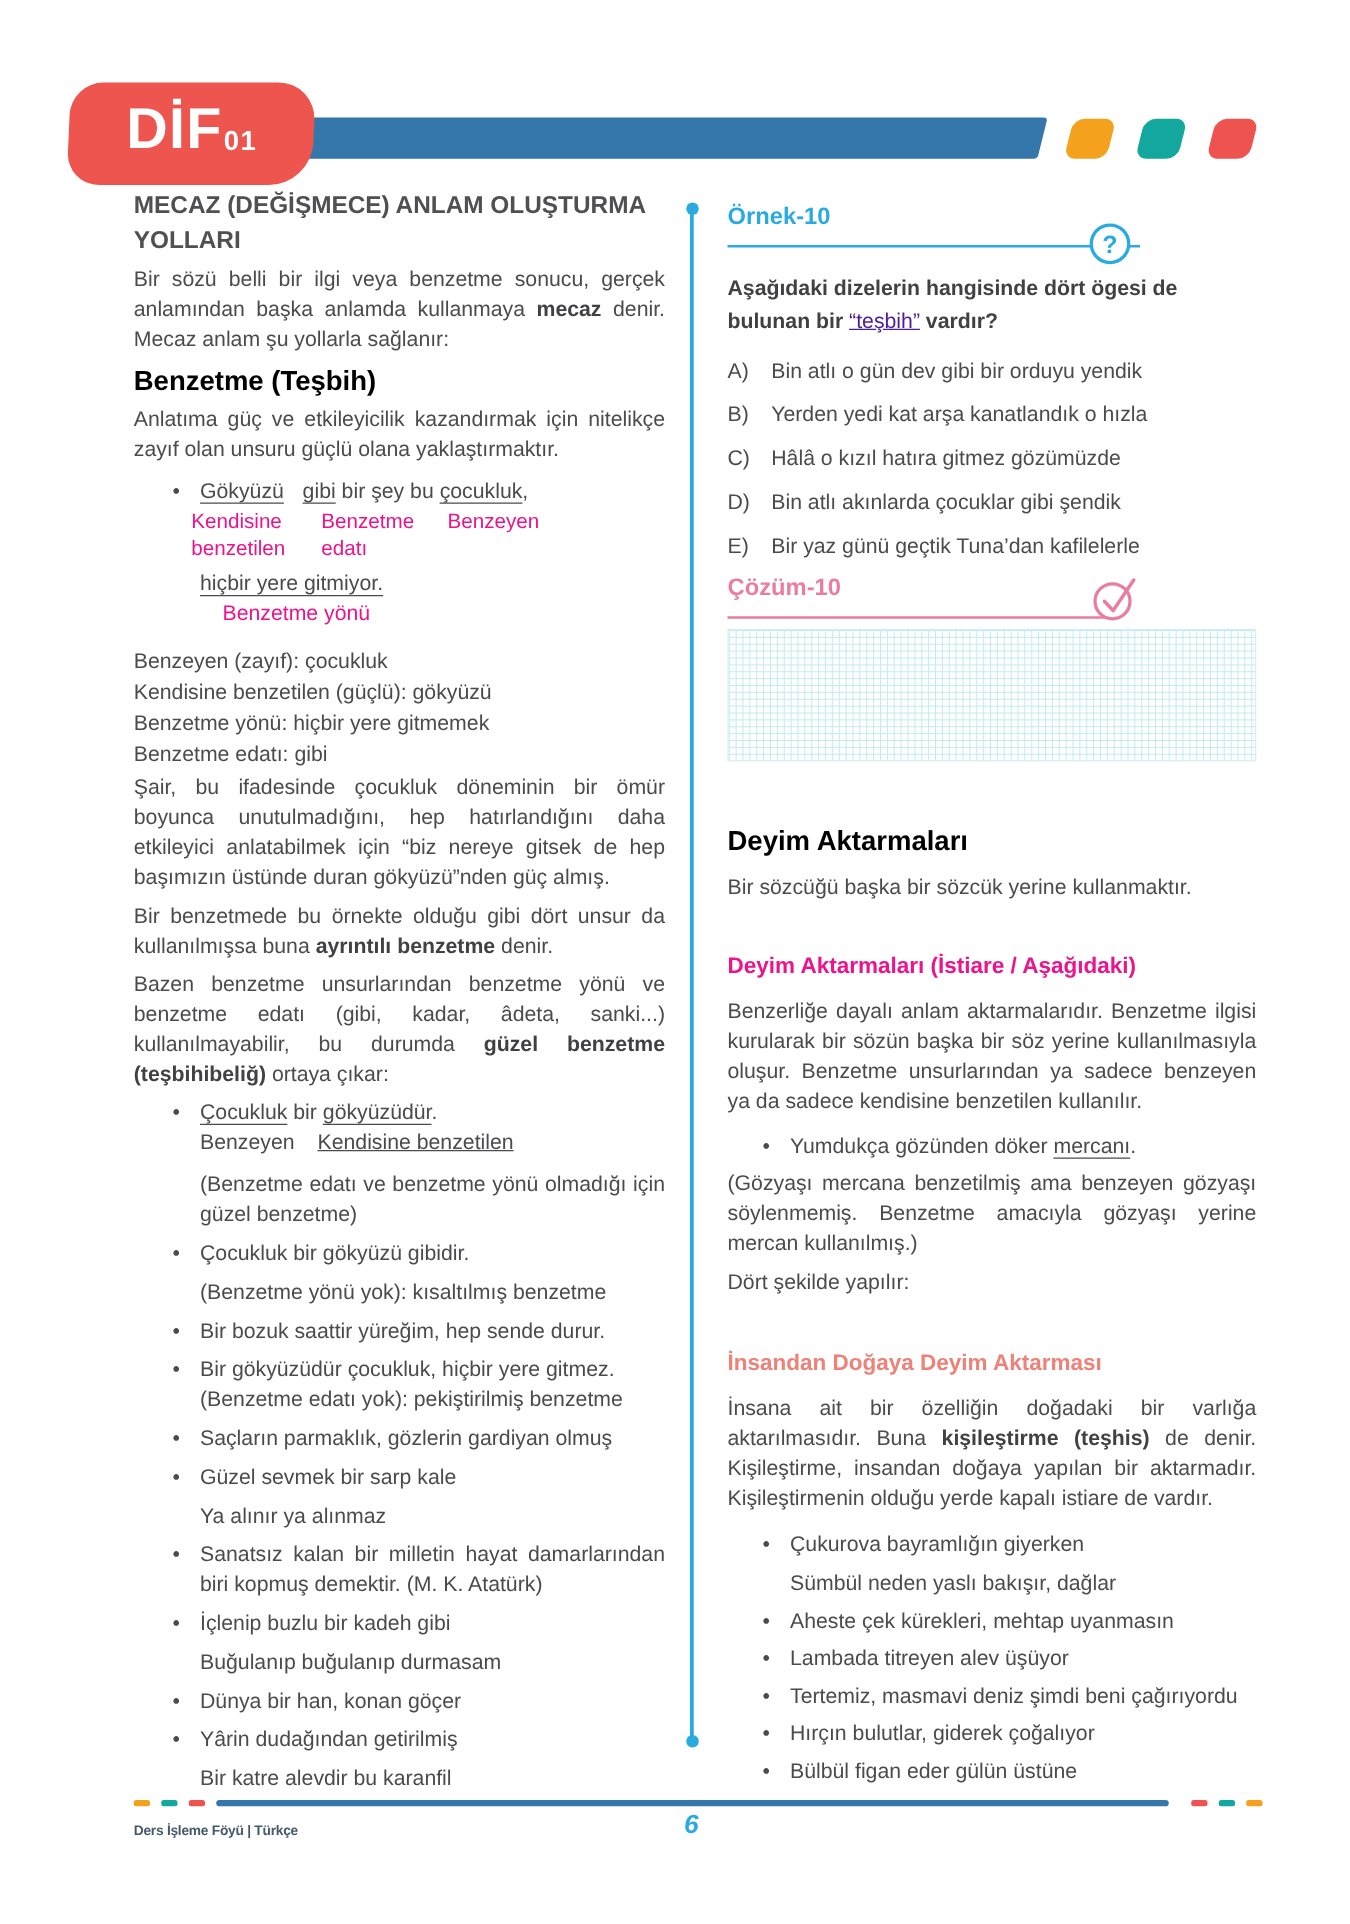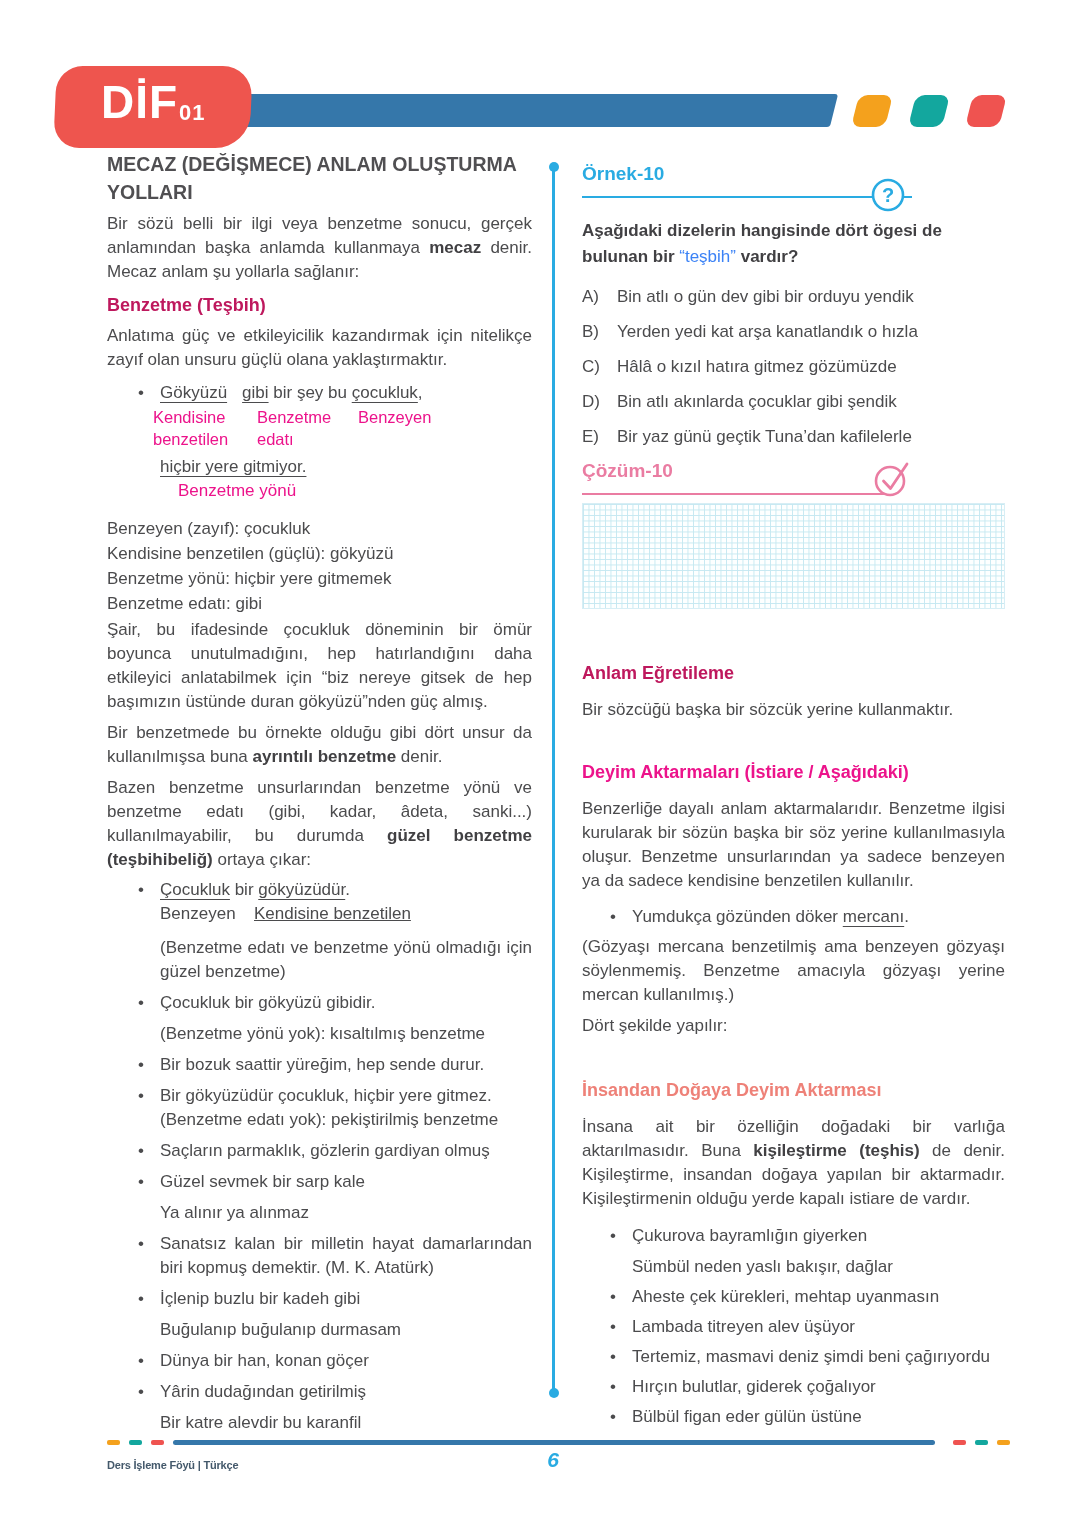--- a/index.html
+++ b/index.html
@@ -46,21 +46,21 @@
   
   .lcol { position:absolute; left:107px; top:150px; width:425px; }
   .rcol { position:absolute; left:582px; top:150px; width:423px; }
 
   .j { text-align:justify; }
   .bd { font-weight:bold; color:#414043; }
   .u { text-decoration:underline; text-underline-offset:4px; text-decoration-thickness:1.4px; }
   .pk { color:#ec138b; }
 
   .page-title { font-size:19.5px; line-height:28px; font-weight:bold; color:#504f52; margin-bottom:6px; }
-  .h-blue { color:#be185d; font-weight:bold; font-size:18px; }
+  .h-blue { color:#000000; font-weight:bold; font-size:22px; }
   .h-mag  { color:#ec138b; font-weight:bold; font-size:18px; }
   .h-sal  { color:#ee8178; font-weight:bold; font-size:18px; }
 
   .mb6{margin-bottom:6px;} .mb7{margin-bottom:7px;} .mb9{margin-bottom:9px;}
 
   
   .bullet { display:flex; margin-bottom:7px; }
   .bullet .bi { flex:none; width:22px; margin-left:31px; color:#4b4b4d; }
   .bullet .bi::before { content:"•"; font-size:17px; }
   .bullet .bc { flex:1; }
@@ -84,21 +84,21 @@
   .sec-head {
     position:relative; font-size:19px; font-weight:bold;
     padding-bottom:10px; margin-top:12px;
   }
   .sec-head.oh { color:#29abe2; border-bottom:2.5px solid #29abe2; width:330px; }
   .sec-head.ch { color:#ea7ca2; border-bottom:2.5px solid #ea7ca2; width:310px; margin-top:4px; }
   .hcirc { position:absolute; right:6px; bottom:-17px; width:36px; height:36px; }
   .ccirc { position:absolute; right:-26px; bottom:-4px; width:44px; height:40px; }
 
   .question { margin-top:20px; font-weight:bold; color:#414043; line-height:26px; }
-  .question .qn { font-weight:normal; color:#3b82f6; }
+  .question .qn { font-weight:normal; color:#4c1d95;text-decoration:underline; }
   .opts { margin-top:14px; }
   .opt { display:flex; line-height:25px; margin-bottom:10px; }
   .opt .ol { flex:none; width:35px; }
   .opt .ot { flex:1; }
 
   .agrid {
     margin-top:8px; width:423px; height:106px;
     background-color:#fdffff;
     background-image:
       linear-gradient(to right, #c5e8f1 1px, transparent 1px),
@@ -307,21 +307,21 @@
     <div class="sec-head ch">
       <span>Çözüm-10</span>
       <svg class="ccirc" viewBox="0 0 44 40">
         <circle cx="16" cy="24" r="14" fill="#ffffff" stroke="#ea7ca2" stroke-width="2.6"></circle>
         <path d="M9.5 24 L16.5 31.5 L33 7" fill="none" stroke="#ea7ca2" stroke-width="2.8" stroke-linecap="round" stroke-linejoin="round"></path>
       </svg>
     </div>
 
     <div class="agrid"></div>
 
-    <div class="h-blue anlam-h">Anlam Eğretileme</div>
+    <div class="h-blue anlam-h">Deyim Aktarmaları</div>
     <p class="j anlam-d">Bir sözcüğü başka bir sözcük yerine kullanmaktır.</p>
 
     <div class="h-mag deyim-h">Deyim Aktarmaları (İstiare / Aşağıdaki)</div>
     <p class="j deyim-d">Benzerliğe dayalı anlam aktarmalarıdır. Benzetme ilgisi kurularak bir sözün başka bir söz yerine kullanılmasıyla oluşur. Benzetme unsurlarından ya sadece benzeyen ya da sadece kendisine benzetilen kullanılır.</p>
 
     <div class="bullet mercan">
       <span class="bi"></span>
       <div class="bc"><span>Yumdukça gözünden döker </span><span class="u">mercanı</span><span>.</span></div>
     </div>
 

